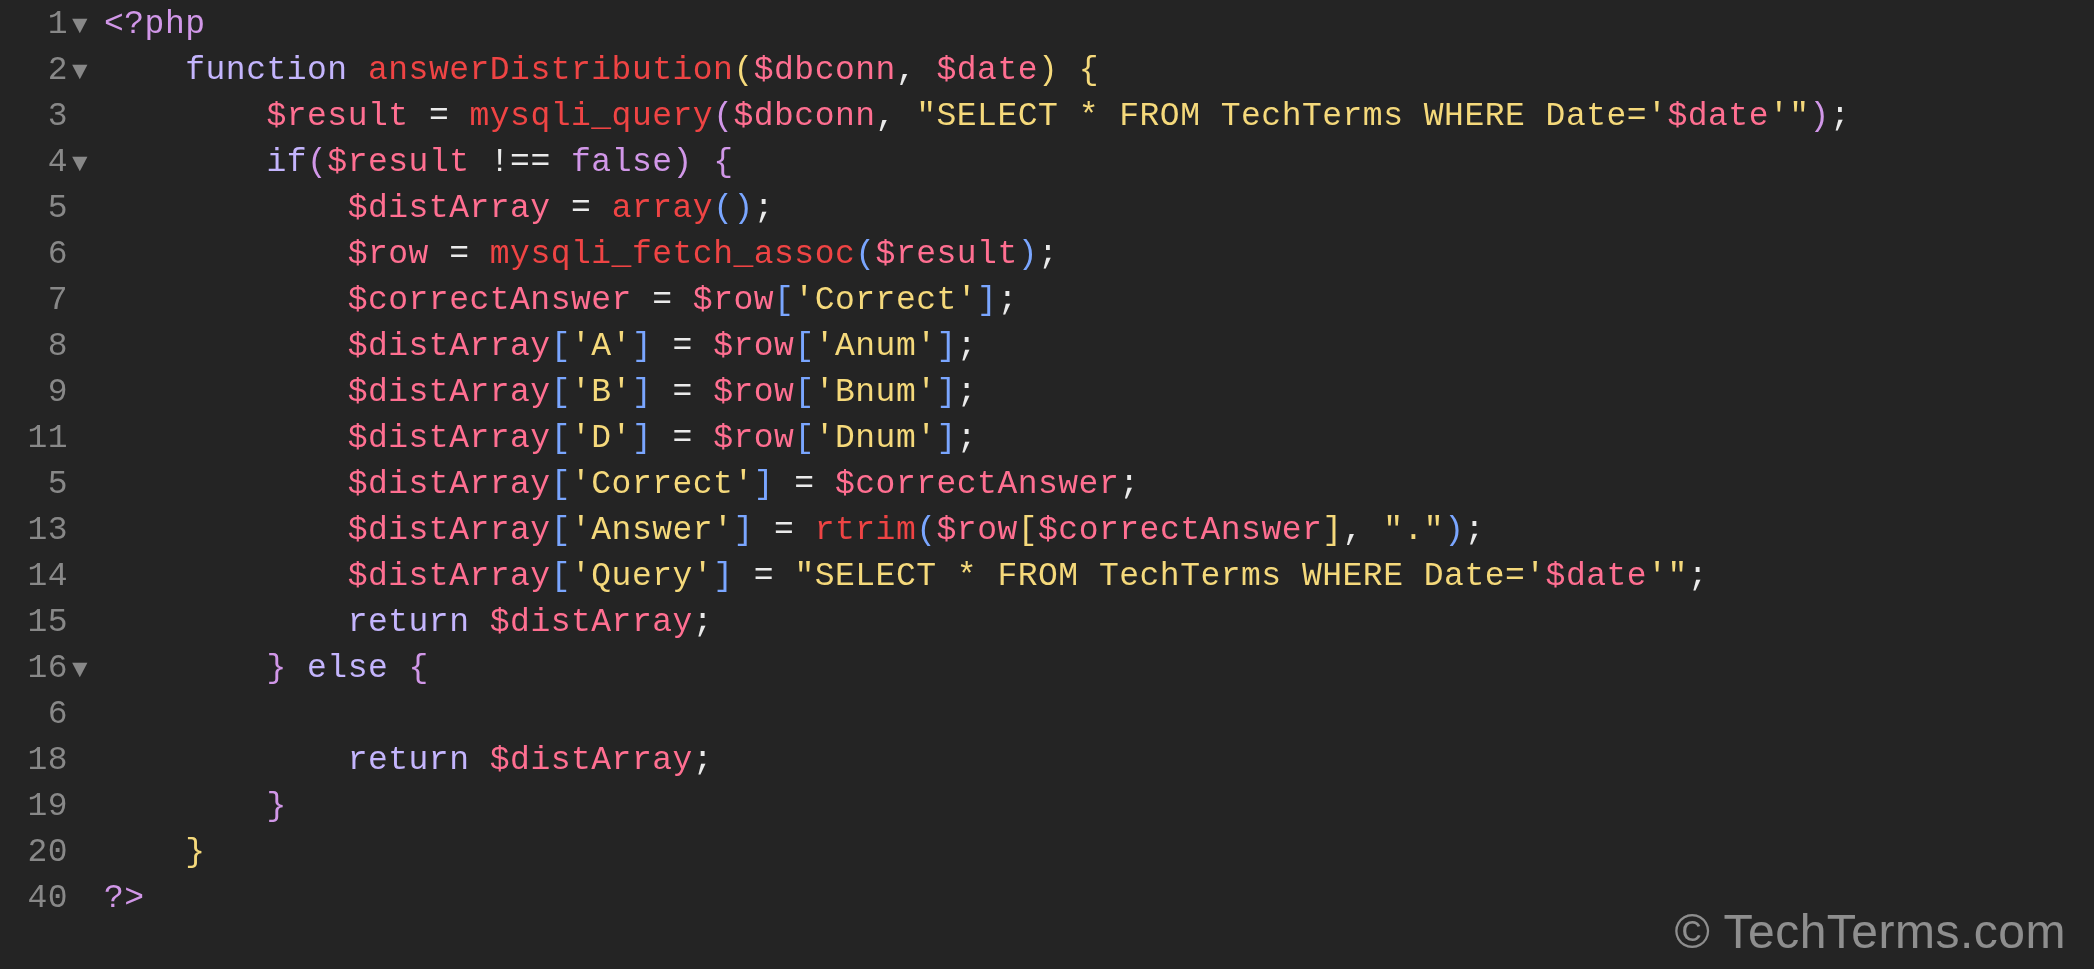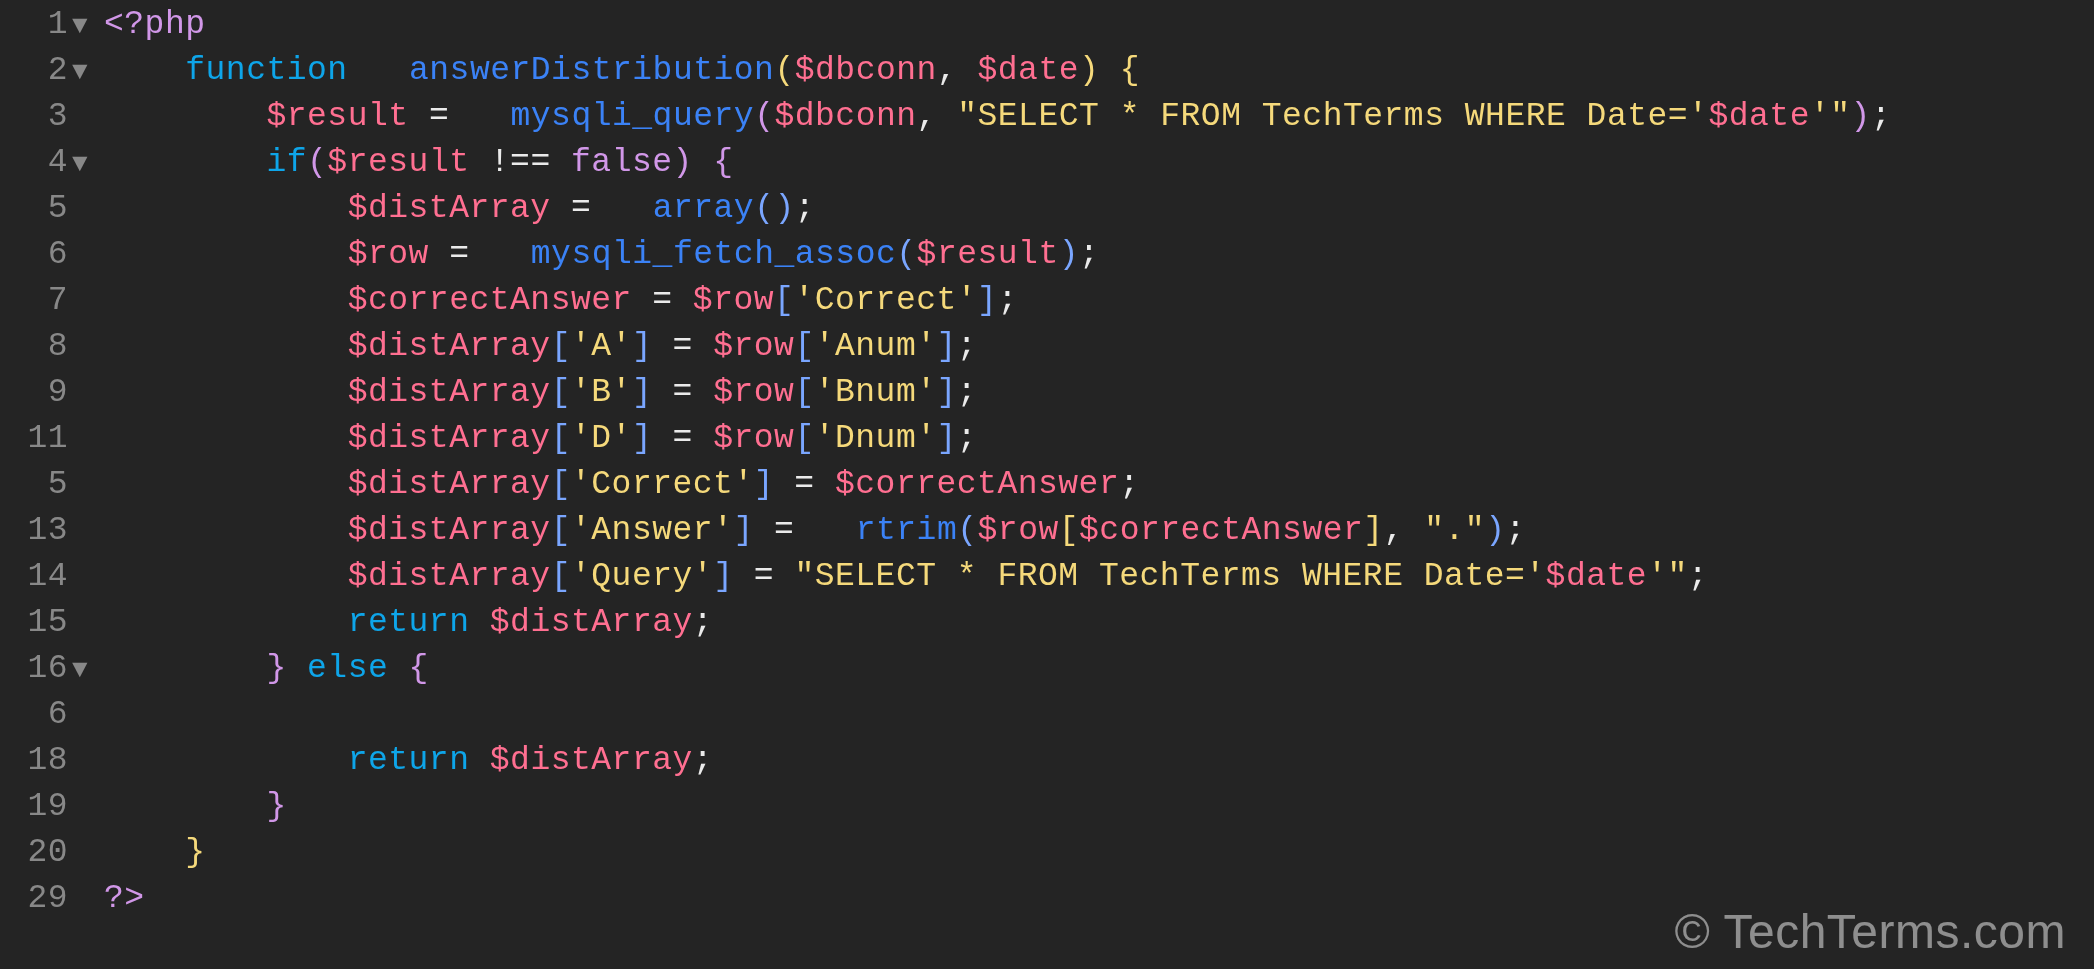--- a/index.html
+++ b/index.html
@@ -39,22 +39,22 @@
     flex-shrink: 0;
     padding-left: 2px;
   }
   .code {
     white-space: pre;
     color: #ddd;
     font-weight: 500;
     letter-spacing: 0.5px;
   }
   .tag       { color: #d197e8; margin-top: 8px; } 
-  .kw        { color: #0ea5e9; } 
-  .fn        { color: #3b82f6; margin-left: 41px; } 
+  .kw        { color: #c4b5fd; } 
+  .fn        { color: #ef4444; } 
   .var       { color: #ff6f91; } 
   .op        { color: #eaeaea; } 
   .p         { color: #eaeaea; }
   .str       { color: #f5d97b; } 
   .bool      { color: #d197e8; } 
   .bracket1  { color: #f5d97b; } 
   .bracket2  { color: #d197e8; } 
   .bracket3  { color: #7aa6ff; } 
 
   .watermark {
@@ -181,20 +181,20 @@
     <div class="code">        <span class="bracket2">}</span></div>
   </div>
 
   <div class="line">
     <div class="gutter">20</div>
     <div class="fold"></div>
     <div class="code">    <span class="bracket1">}</span></div>
   </div>
 
   <div class="line">
-    <div class="gutter">29</div>
+    <div class="gutter">40</div>
     <div class="fold"></div>
     <div class="code"><span class="tag">?&gt;</span></div>
   </div>
 
 </div>
 
 <div class="watermark">© TechTerms.com</div>
 
 </body></html>

